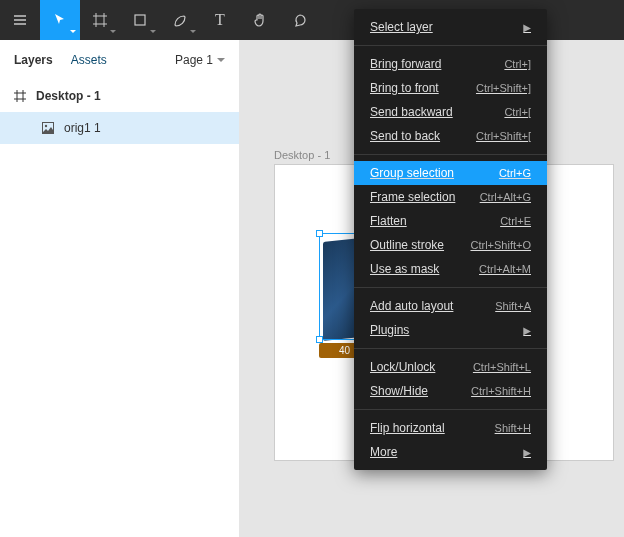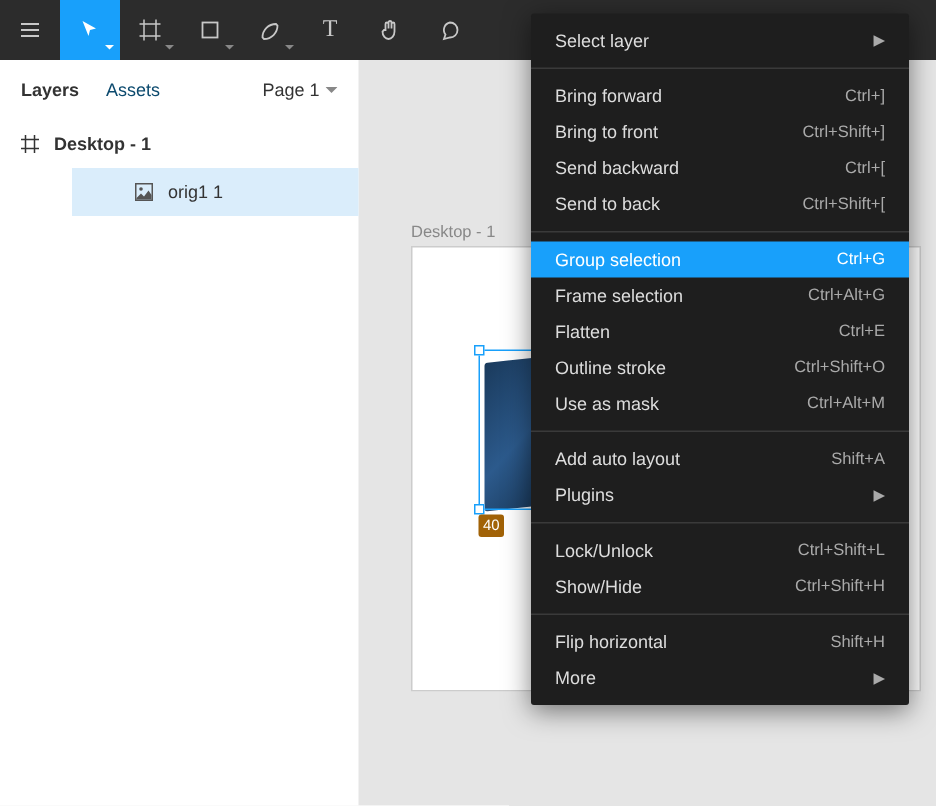--- a/index.html
+++ b/index.html
@@ -18,38 +18,38 @@
   .main { display: flex; height: 497px; }
   .sidebar { width: 240px; background: #fff; border-right: 1px solid #e5e5e5; }
   .panel-tabs { height: 40px; display: flex; align-items: center; padding: 0 14px; gap: 18px; justify-content: center; }
   .panel-tabs .tab { font-size: 12px; color: #0c4a6e; cursor: pointer; }
   .panel-tabs .tab.active { color: #333; font-weight: 600; }
   .panel-tabs .spacer { flex: 1; }
   .page-selector { font-size: 12px; color: #333; display: flex; align-items: center; gap: 4px; cursor: pointer; }
 
   .layer-row { height: 32px; display: flex; align-items: center; padding-left: 12px; gap: 8px; font-size: 12px; color: #333; }
   .layer-row.frame { font-weight: 600; }
-  .layer-row.selected { background: #daedfb; margin-left: 48px; }
+  .layer-row.selected { background: #daedfb; }
   .layer-row .indent { width: 20px; display: flex; justify-content: center; }
   .layer-row .icon-slot { width: 16px; height: 16px; display: flex; align-items: center; justify-content: center; }
 
   .canvas-area { flex: 1; background: #e5e5e5; position: relative; overflow: hidden; }
   .frame-label { position: absolute; left: 34px; top: 109px; font-size: 11px; color: #888; }
   .canvas-frame-outer { position: absolute; left: 34px; top: 124px; width: 340px; height: 297px; background: #fff; border: 1px solid #ccc; }
   .sel-box { position: absolute; left: 79px; top: 193px; width: 103px; height: 107px; border: 1px solid #18a0fb; }
   .sel-handle { position: absolute; width: 7px; height: 7px; background: #fff; border: 1px solid #18a0fb; }
   .sel-handle.tl { left: -4px; top: -4px; }
   .sel-handle.tr { right: -4px; top: -4px; }
   .sel-handle.bl { left: -4px; bottom: -4px; }
   .sel-handle.br { right: -4px; bottom: -4px; }
   .sel-img { position: absolute; left: 83px; top: 197px; width: 95px; height: 99px; background: linear-gradient(135deg, #1a3a5c 0%, #2c5a8c 40%, #1a3a5c 70%, #4a6a8c 100%); border-radius: 2px; transform: skewY(-6deg); }
-  .size-badge { position: absolute; left: 79px; top: 303px; background: #a16207; color: #fff; font-size: 10px; padding: 2px 3px; border-radius: 2px; }
+  .size-badge { position: absolute; left: 79px; top: 303px; background: #a16207; color: #fff; font-size: 10px; padding: 2px 20px; border-radius: 2px; }
 
   
-  .ctx-menu { position: absolute; left: 354px; top: 9px; width: 252px; background: #1e1e1e; border-radius: 2px; box-shadow: 0 4px 18px rgba(0,0,0,0.5); padding: 6px 0; color: #ddd; font-size: 12px; z-index: 50; }
+  .ctx-menu { position: absolute; left: 354px; top: 9px; width: 193px; background: #1e1e1e; border-radius: 2px; box-shadow: 0 4px 18px rgba(0,0,0,0.5); padding: 6px 0; color: #ddd; font-size: 12px; z-index: 50; text-decoration: underline; }
   .ctx-item { height: 24px; display: flex; align-items: center; justify-content: space-between; padding: 0 16px; cursor: default; white-space: nowrap; }
   .ctx-item.highlight { background: #18a0fb; color: #fff; }
   .ctx-item .shortcut { color: #aaa; font-size: 11px; }
   .ctx-item.highlight .shortcut { color: #fff; }
   .ctx-sep { height: 1px; background: #3a3a3a; margin: 6px 0; }
   .ctx-arrow { color: #aaa; font-size: 10px; margin-left: auto; }
 </style>
 </head>
 <body>
 

